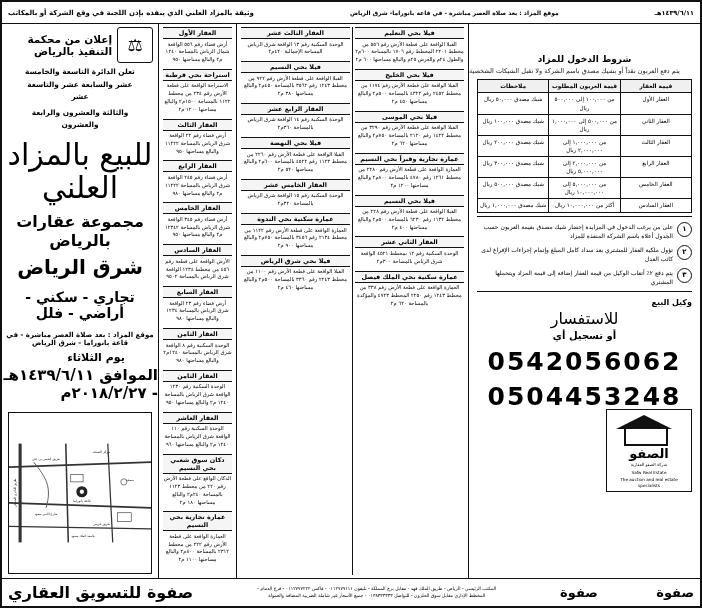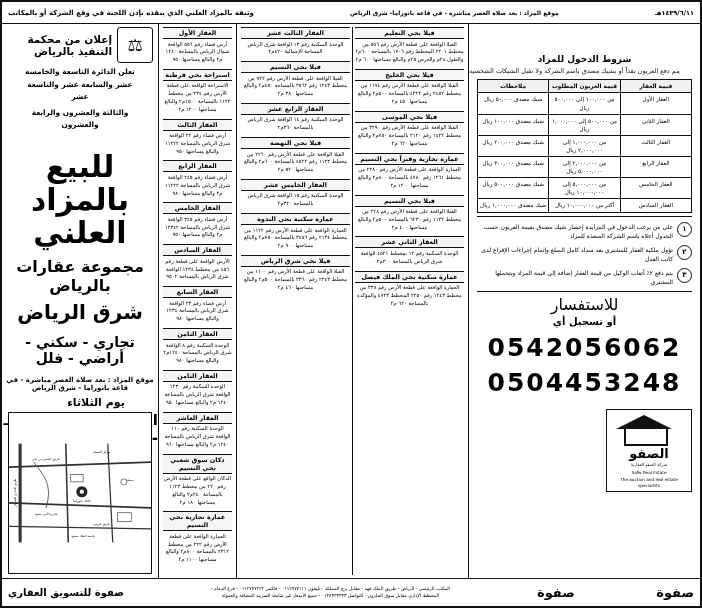--- a/index.html
+++ b/index.html
@@ -112,41 +112,41 @@
     display:flex;align-items:center;gap:5px;justify-content:flex-start;
     padding:3px 5px 0 5px;
   }
   .crest{
     width:34px;height:34px;border:1px solid #111;border-radius:3px;
     display:flex;align-items:center;justify-content:center;font-size:17px;background:#fff;flex:none;
   }
   .hero-title{font-size:10.5px;font-weight:bold;}
   .hero-lines{font-size:7.4px;font-weight:bold;text-align:center;line-height:1.7;margin-top:3px;padding:0 22px;}
   .hero-big{
-    text-align:center;font-size:30px;font-weight:bold;margin-top:18px;letter-spacing:1px;line-height:1.1;
+    text-align:center;font-size:30px;font-weight:normal;margin-top:6px;letter-spacing:1px;line-height:1.1;
   }
   .hero-mid{text-align:center;font-size:16px;font-weight:bold;margin-top:8px;}
   .hero-mid2{text-align:center;font-size:20px;font-weight:bold;margin-top:5px;}
   .hero-types{text-align:center;font-size:14px;font-weight:bold;margin-top:10px;letter-spacing:1px;}
   .hero-venue{text-align:center;font-size:7px;font-weight:bold;margin-top:10px;}
   .hero-day{text-align:center;font-size:11px;font-weight:bold;margin-top:4px;margin-left:32px;}
   .hero-date{text-align:right;font-size:15px;font-weight:bold;margin-top:2px;}
   
   .map{
     position:absolute;left:6px;right:6px;bottom:4px;height:160px;border:1px solid #111;background:#fff;
   }
   .map svg{display:block;width:100%;height:100%;}
 
   
   .bottombar{
     position:absolute;left:0;right:0;bottom:0;height:28px;border-top:1px solid #111;
     display:flex;align-items:center;justify-content:space-between;padding:0 6px;box-sizing:border-box;
     background:#fff;
   }
-  .brand-ar{font-size:10px;font-weight:bold;}
+  .brand-ar{font-size:16px;font-weight:bold;}
   .brand-ar2{font-size:13px;font-weight:bold;}
   .bottom-mini{font-size:4.6px;line-height:1.35;text-align:center;max-width:250px;}
 </style>
 </head>
 <body>
 
 <div class="page">
 
   <div class="topstrip">
     <div class="tdate">١٤٣٩/٦/١١هـ</div>
@@ -208,20 +208,23 @@
         <span class="numbadge">٢</span>
         <span class="txt">تؤول ملكية العقار للمشتري بعد سداد كامل المبلغ وإتمام إجراءات الإفراغ لدى كاتب العدل</span>
       </div>
       <div class="cond-item">
         <span class="numbadge">٣</span>
         <span class="txt">يتم دفع ٢٪ أتعاب الوكيل من قيمة العقار إضافة إلى قيمة المزاد ويتحملها المشتري</span>
       </div>
 
       <div class="divider"></div>
 
+      <div class="agent-row">
+        <span class="agent-label">وكيل البيع</span>
+      </div>
 
       <div class="inquiry">للاستفسار</div>
       <div class="inquiry-sub">أو تسجيل أي</div>
 
       <div class="phone">0542056062</div>
       <div class="phone">0504453248</div>
 
       <div class="logo-box">
         <div class="logo-house">
           <div class="roof"></div>

